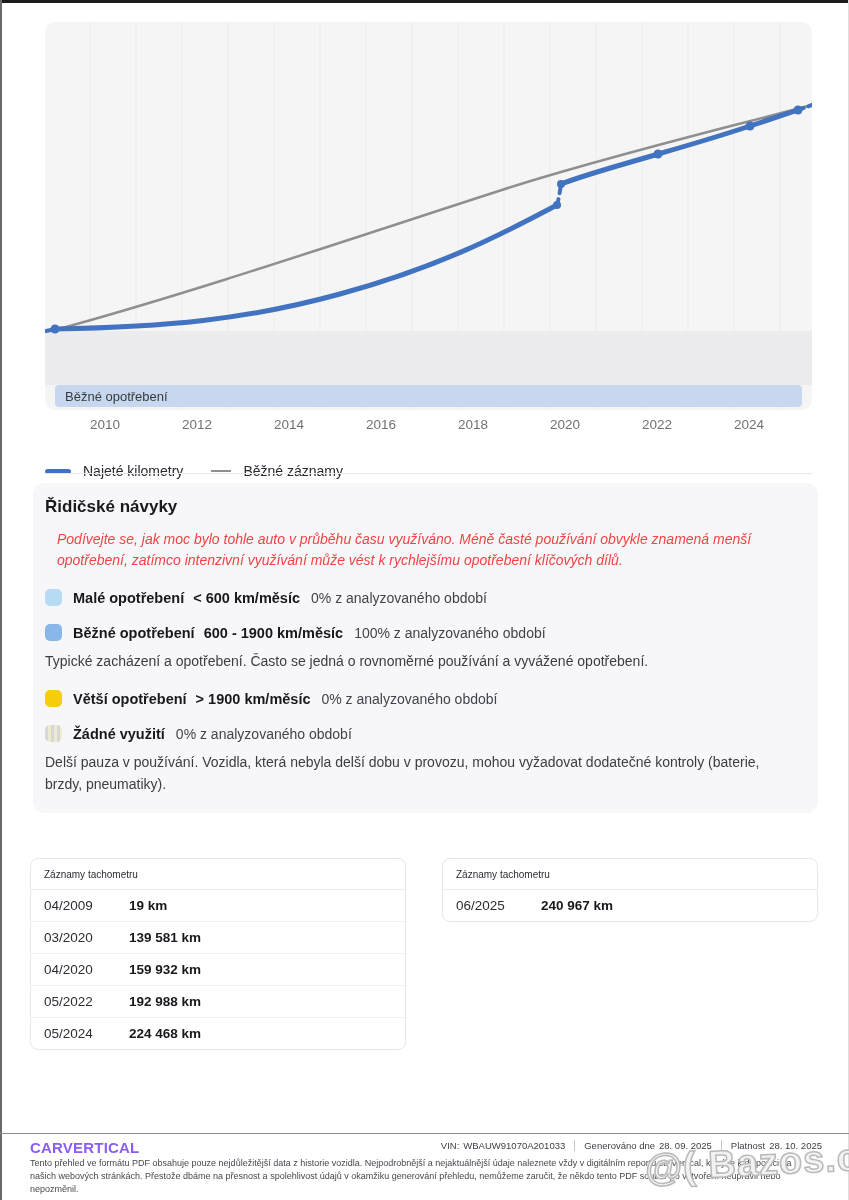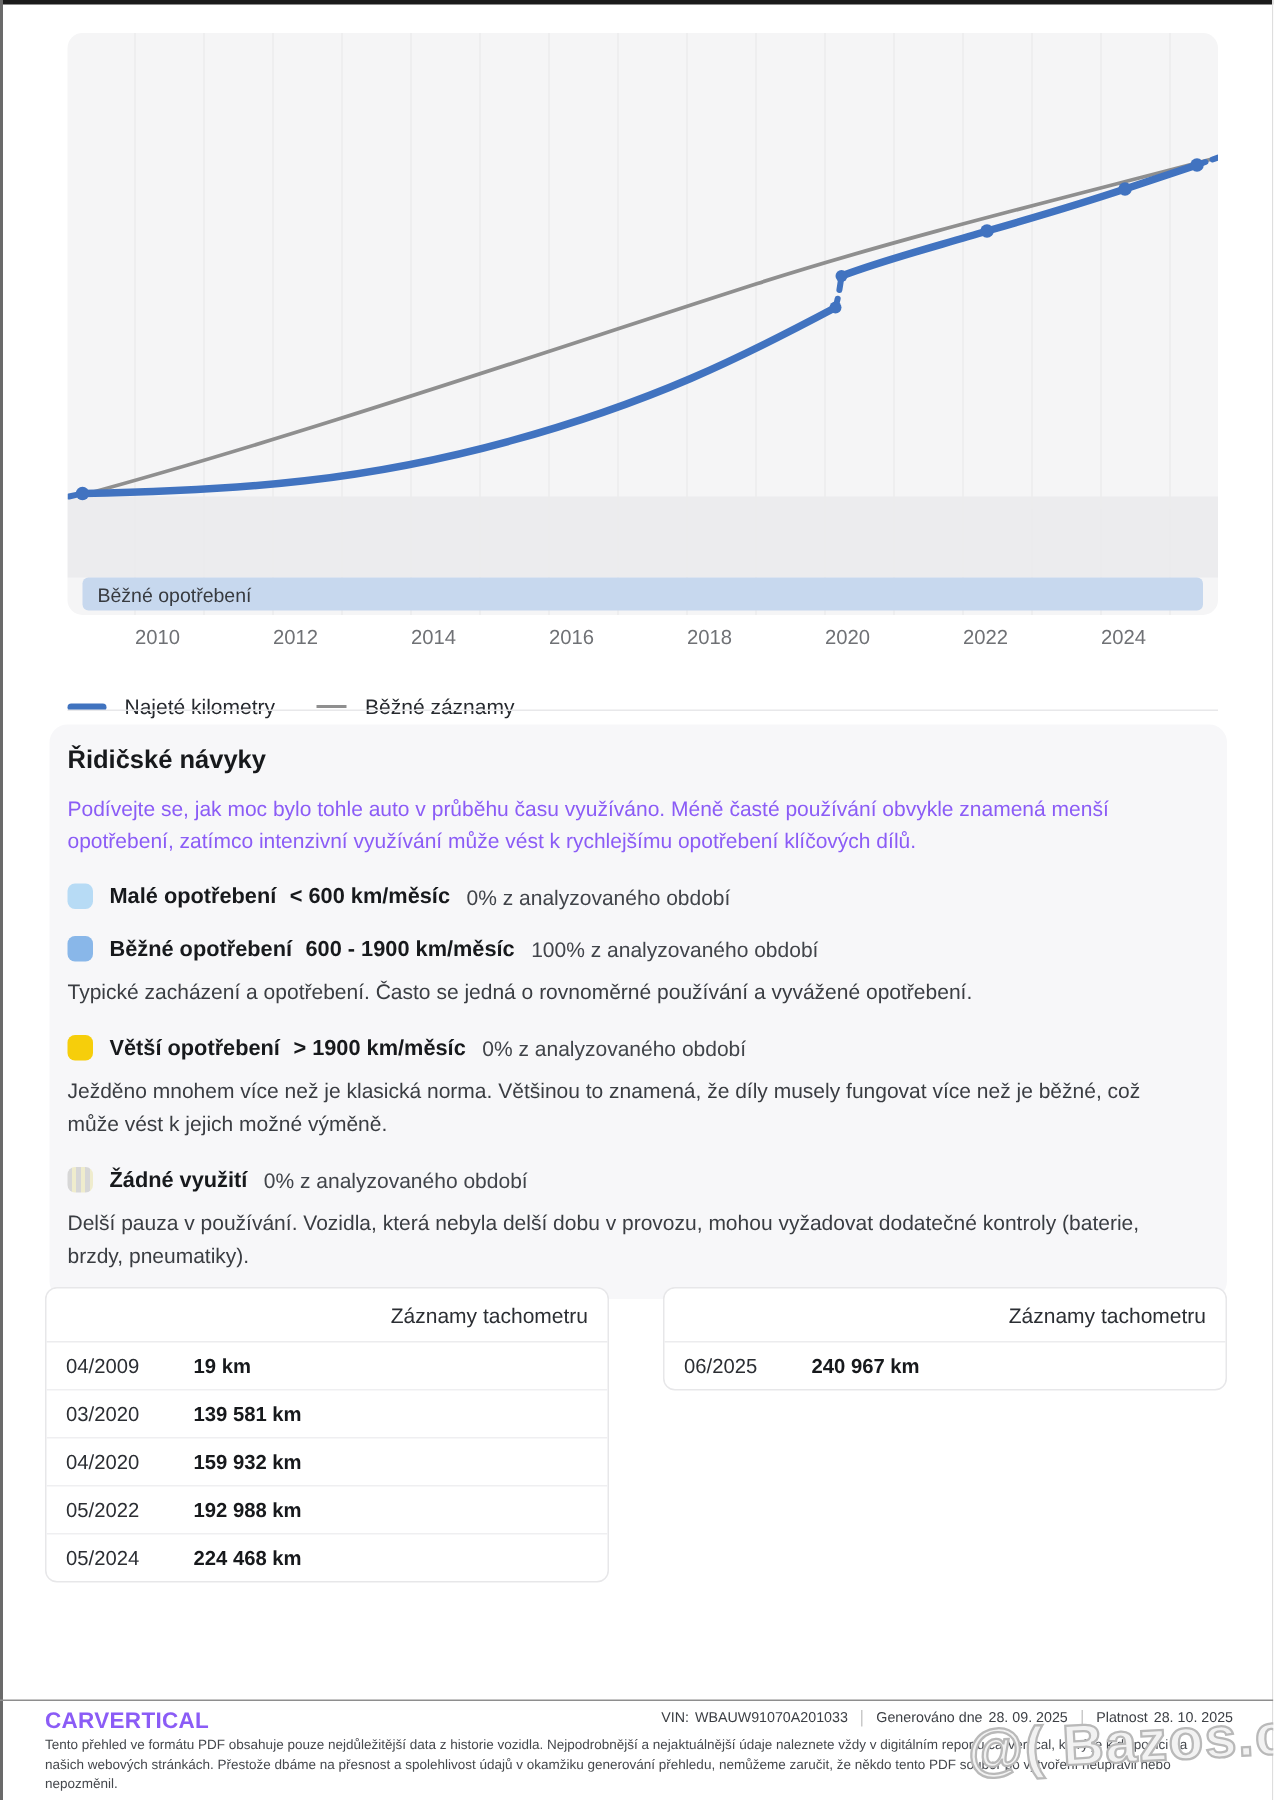--- a/index.html
+++ b/index.html
@@ -26,38 +26,38 @@
   .legend .pill{width:26px;height:5px;border-radius:3px;background:#4073bf;margin-right:12px;}
   .legend .gline{width:20px;height:2.5px;background:#8f8f8f;margin:0 12px 0 28px;}
   .legend .llabel{font-size:14px;color:#26292e;}
 
   .divider{position:absolute;left:45px;top:473px;width:767px;height:1px;background:#e8e8ea;}
 
   
   .habits{position:absolute;left:33px;top:483px;width:761px;background:#f7f7f9;border-radius:12px;
           padding:12px 12px 18px 12px;}
   .habits h2{margin:2px 0 12px 0;font-size:17px;font-weight:700;color:#17191c;}
-  .habits .intro{margin:0;font-size:14px;line-height:21px;color:#8b5cf6;width:745px;}
+  .habits .intro{margin:12px;font-size:14px;line-height:21px;color:#ef4444;width:745px;font-style:italic;}
   .habit-row{display:flex;align-items:center;margin-top:18px;}
   .sw{width:17px;height:17px;border-radius:5px;flex:none;margin-right:11px;}
   .sw-low{background:#b7dbf5;}
   .sw-mid{background:#89b7e9;}
   .sw-high{background:#f6ce0b;}
   .sw-none{background:repeating-linear-gradient(90deg,#d7d7d7 0 3px,#efeccd 3px 6px);}
   .h-name{font-size:14.5px;font-weight:700;color:#17191c;}
   .h-range{font-size:14.5px;font-weight:700;color:#17191c;margin-left:9px;}
   .h-pct{font-size:14px;color:#41444a;margin-left:11px;}
   .h-desc{margin:9px 0 0 0;font-size:14px;line-height:22px;color:#3a3d42;width:745px;}
 
   
   .table{position:absolute;top:858px;width:376px;background:#fff;border:1px solid #e7e7e9;
          border-radius:8px;box-sizing:border-box;}
   .table-left{left:30px;}
   .table-right{left:442px;}
-  .t-header{padding:10px 13px 9px 13px;font-size:14px;color:#2b2e33;border-bottom:1px solid #ececee;text-align:right;}
+  .t-header{padding:10px 13px 9px 13px;font-size:10px;color:#2b2e33;border-bottom:1px solid #ececee;}
   .t-row{display:flex;align-items:flex-end;padding:8px 13px;border-bottom:1px solid #efeff1;}
   .t-row:last-child{border-bottom:none;}
   .t-date{width:85px;font-size:13.5px;color:#2b2e33;}
   .t-km{font-size:13.5px;font-weight:700;color:#17191c;}
 
   
   .f-divider{position:absolute;left:0;top:1133px;width:849px;height:1px;background:#8e8e8e;}
   .logo{position:absolute;left:30px;top:1139px;font-size:15px;font-weight:800;color:#8b5cf6;
         letter-spacing:.2px;}
   .meta{position:absolute;right:27px;top:1140px;display:flex;align-items:center;font-size:9.5px;
@@ -140,21 +140,20 @@
       <span class="h-pct">100% z analyzovaného období</span>
     </div>
     <p class="h-desc">Typické zacházení a opotřebení. Často se jedná o rovnoměrné používání a vyvážené opotřebení.</p>
 
     <div class="habit-row">
       <span class="sw sw-high"></span>
       <span class="h-name">Větší opotřebení</span>
       <span class="h-range">&gt; 1900 km/měsíc</span>
       <span class="h-pct">0% z analyzovaného období</span>
     </div>
-    <p class="h-desc">Ježděno mnohem více než je klasická norma. Většinou to znamená, že díly musely fungovat více než je běžné, což může vést k jejich možné výměně.</p>
 
     <div class="habit-row">
       <span class="sw sw-none"></span>
       <span class="h-name">Žádné využití</span>
       <span class="h-pct">0% z analyzovaného období</span>
     </div>
     <p class="h-desc">Delší pauza v používání. Vozidla, která nebyla delší dobu v provozu, mohou vyžadovat dodatečné kontroly (baterie, brzdy, pneumatiky).</p>
   </div>
 
   <div class="table table-left">

